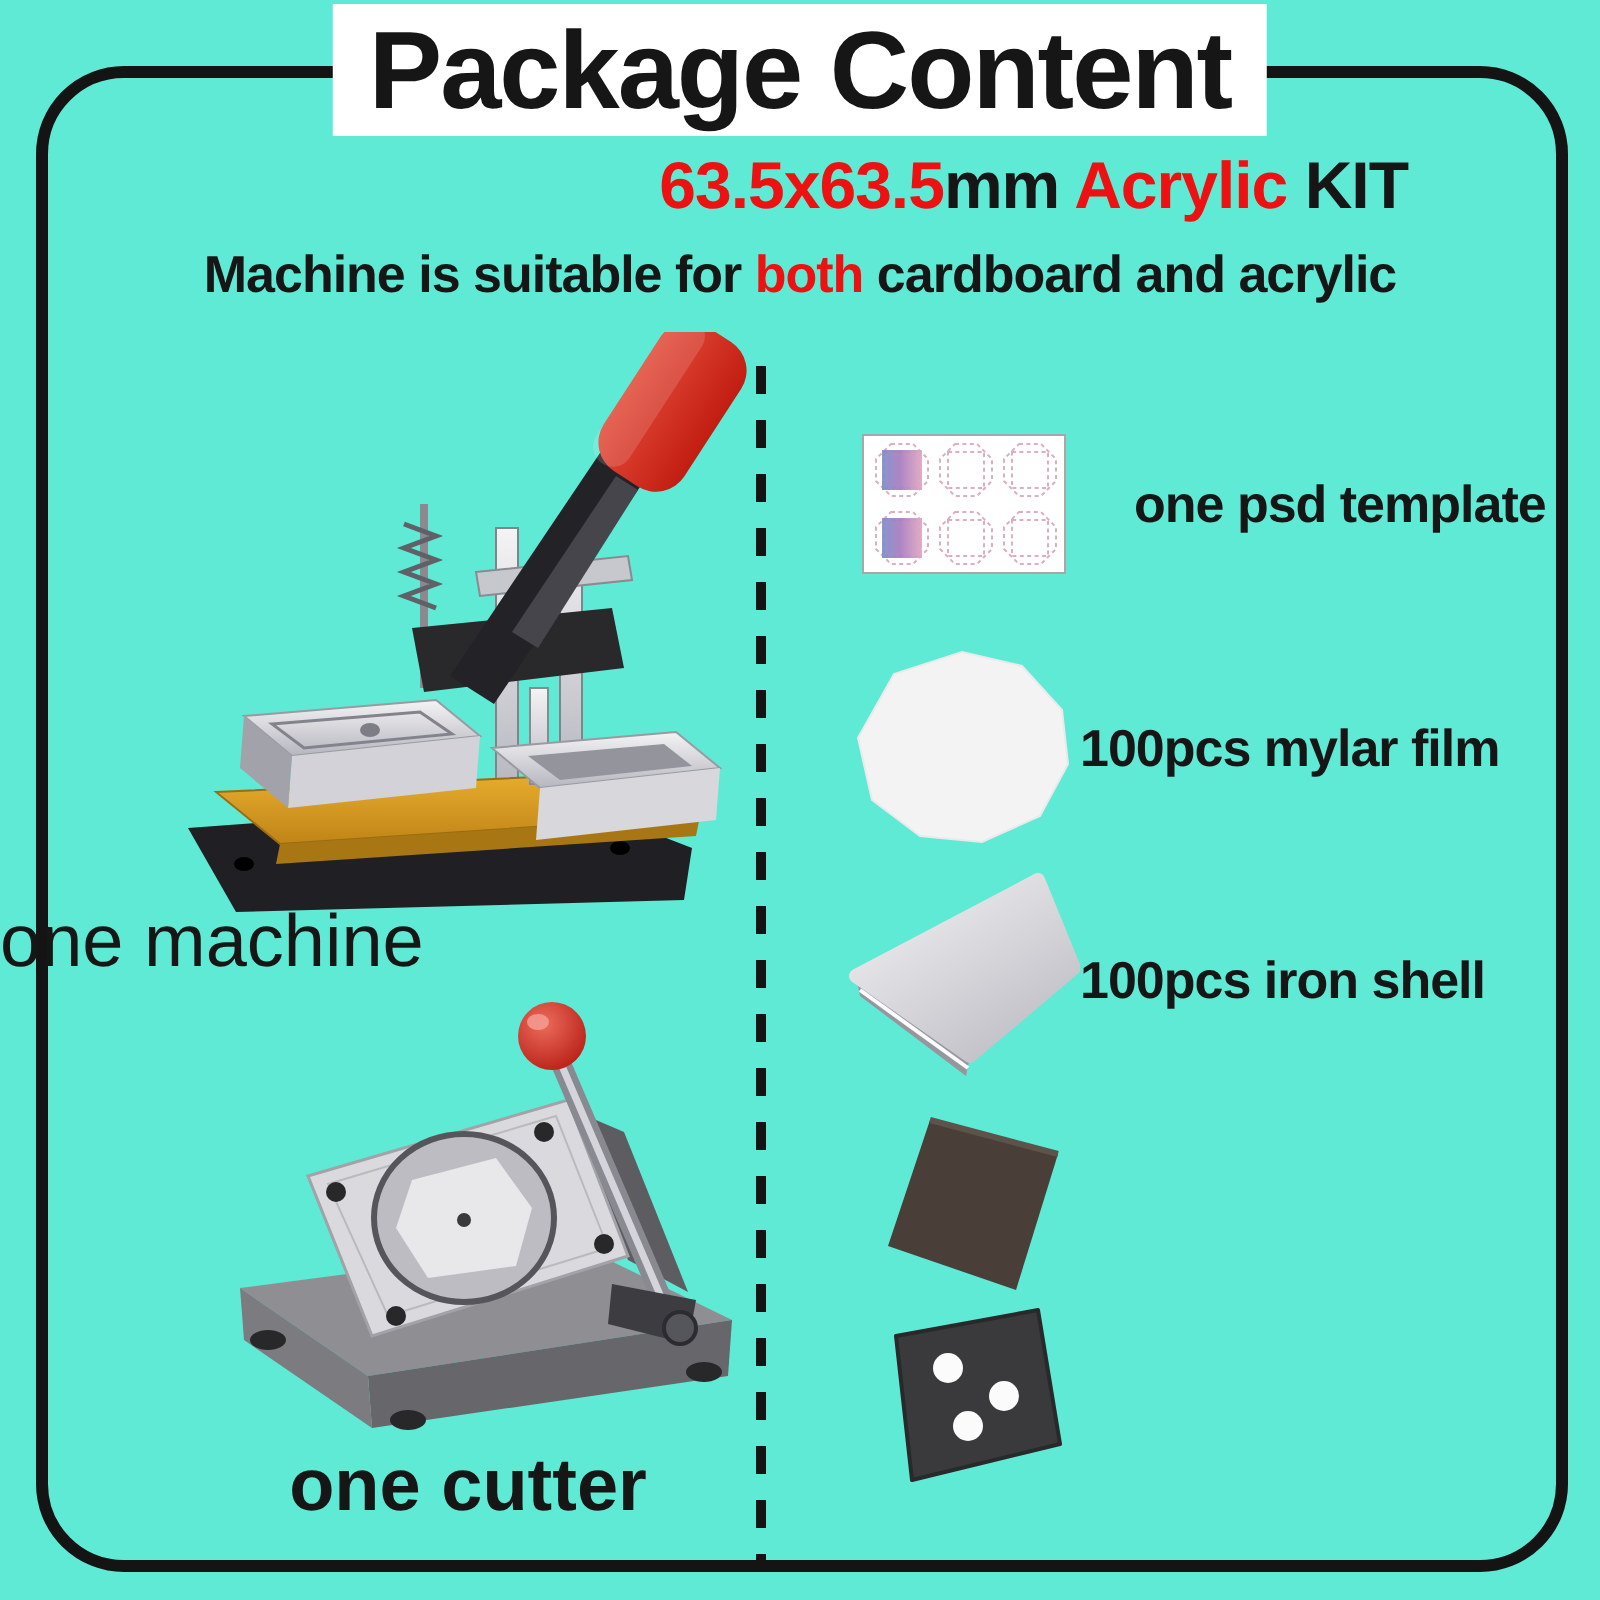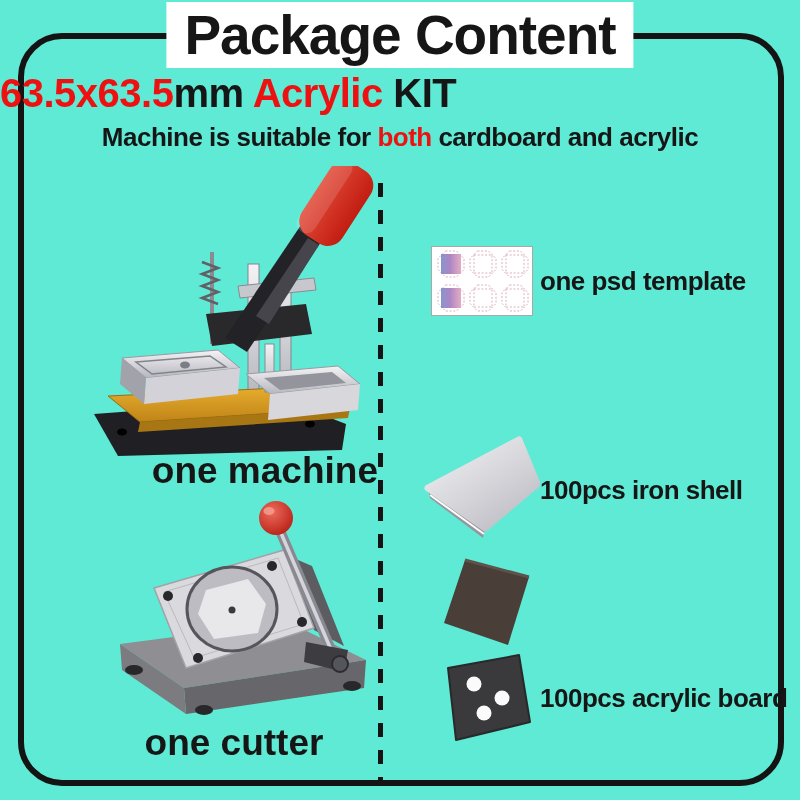--- a/index.html
+++ b/index.html
@@ -8,40 +8,40 @@
   .abs{position:absolute;}
 
   
   .frame{left:18px;top:33px;width:766px;height:753px;box-sizing:border-box;
          border:6px solid #141414;border-radius:44px;}
 
   
   .title{top:2px;left:50%;transform:translateX(-50%);white-space:nowrap;
          font-size:55px;line-height:66px;font-weight:bold;background:#ffffff;
          padding:0 18px;letter-spacing:-1px;}
-  .subtitle{top:70px;left:0;width:704px;text-align:left;white-space:nowrap;
-            font-size:40px;line-height:46px;font-weight:bold;letter-spacing:-0.5px;}
+  .subtitle{top:70px;left:0;width:704px;text-align:right;white-space:nowrap;
+            font-size:33px;line-height:46px;font-weight:bold;letter-spacing:-0.5px;}
   .tagline{top:120px;left:0;width:800px;text-align:center;white-space:nowrap;
            font-size:26px;line-height:34px;font-weight:bold;letter-spacing:-0.5px;}
 
   
   .divider{left:378px;top:183px;width:5px;height:597px;
            background:repeating-linear-gradient(to bottom,#141414 0 14px,transparent 14px 27px);}
 
   
   .machine-fig{left:88px;top:166px;width:302px;height:292px;}
-  .machine-label{left:0;top:450px;width:378px;text-align:right;
-                 font-size:37px;font-weight:bold;white-space:nowrap;}
+  .machine-label{left:0;top:450px;width:378px;text-align:left;
+                 font-size:37px;font-weight:normal;white-space:nowrap;}
   .cutter-fig{left:108px;top:494px;width:282px;height:224px;}
   .cutter-label{left:0;top:722px;width:386px;text-align:center;
                 font-size:37px;font-weight:bold;white-space:nowrap;margin-left:41px;}
 
   
   .item{left:424px;width:360px;display:flex;align-items:center;}
-  .item-1{top:239px;height:84px;}
+  .item-1{top:210px;height:84px;gap:27px;}
   .item-2{top:318px;height:112px;}
   .item-3{top:432px;height:116px;}
   .item-4{top:552px;height:102px;}
   .item-5{top:648px;height:100px;}
   .item-img{flex:0 0 116px;width:116px;display:flex;align-items:center;justify-content:center;}
   .item-label{font-size:26px;font-weight:bold;white-space:nowrap;letter-spacing:-0.5px;}
 </style>
 </head>
 <body>
 
@@ -173,20 +173,28 @@
           <polygon points="78.5,39 89.5,39 97,46.5 97,57.5 89.5,65 78.5,65 71,57.5 71,46.5"></polygon>
           <rect x="75" y="43" width="18" height="18"></rect>
         </g>
         <rect x="10" y="8" width="20" height="20" fill="url(#pg)" opacity="0.95"></rect>
         <rect x="10" y="42" width="20" height="20" fill="url(#pg)" opacity="0.95"></rect>
       </svg>
     </div>
     <div class="item-label">one psd template</div>
   </div>
 
+  <div class="abs item item-2">
+    <div class="item-img">
+      <svg width="110" height="100" viewBox="0 0 110 100" xmlns="http://www.w3.org/2000/svg">
+        <polygon points="54,2 84,9 104,31 107,58 93,84 64,97 33,94 9,76 2,45 20,13" fill="#f3f3f4" stroke="#eaeaec" stroke-width="1"></polygon>
+      </svg>
+    </div>
+    <div class="item-label">100pcs mylar film</div>
+  </div>
 
   <div class="abs item item-3">
     <div class="item-img">
       <svg width="116" height="110" viewBox="0 0 116 110" xmlns="http://www.w3.org/2000/svg">
         <defs>
           <linearGradient id="shellg" x1="0" y1="0" x2="0.8" y2="1">
             <stop offset="0" stop-color="#f4f4f6"></stop>
               <stop offset="1" stop-color="#bdbdc4"></stop>
           </linearGradient>
         </defs>
@@ -209,16 +217,15 @@
 
   <div class="abs item item-5">
     <div class="item-img">
       <svg width="110" height="94" viewBox="0 0 110 94" xmlns="http://www.w3.org/2000/svg">
         <polygon points="21,17 92,4 103,71 29,89" fill="#3a3a3c" stroke="#29292b" stroke-width="2" stroke-linejoin="round"></polygon>
         <circle cx="47" cy="33" r="7.5" fill="#fbfbfb"></circle>
         <circle cx="75" cy="47" r="7.5" fill="#fbfbfb"></circle>
         <circle cx="57" cy="62" r="7.5" fill="#fbfbfb"></circle>
       </svg>
     </div>
-    <div class="item-label">100pcs acrylic board</div>
   </div>
 
 </div>
 
 </body></html>

